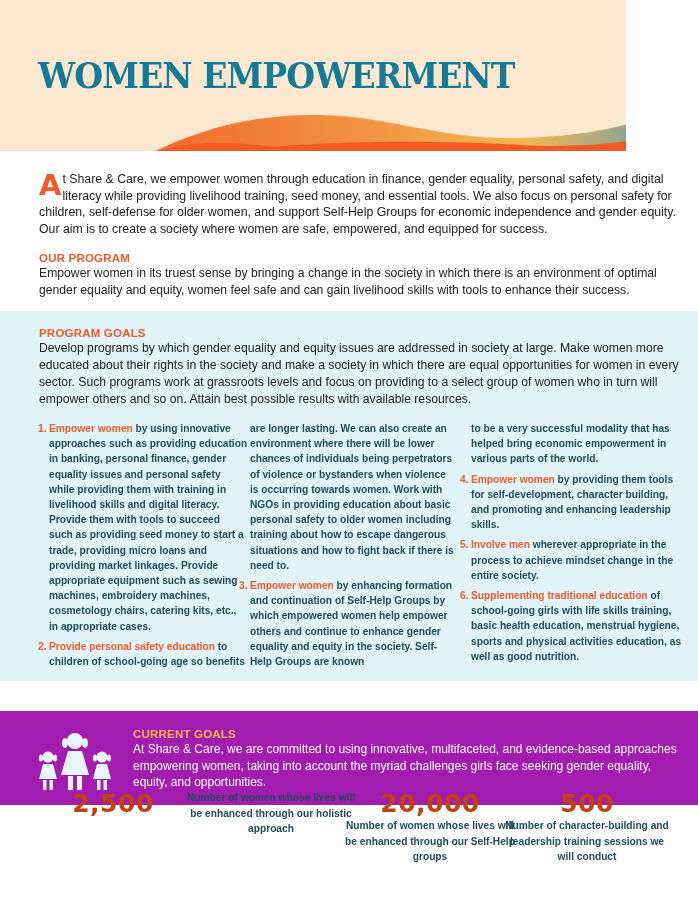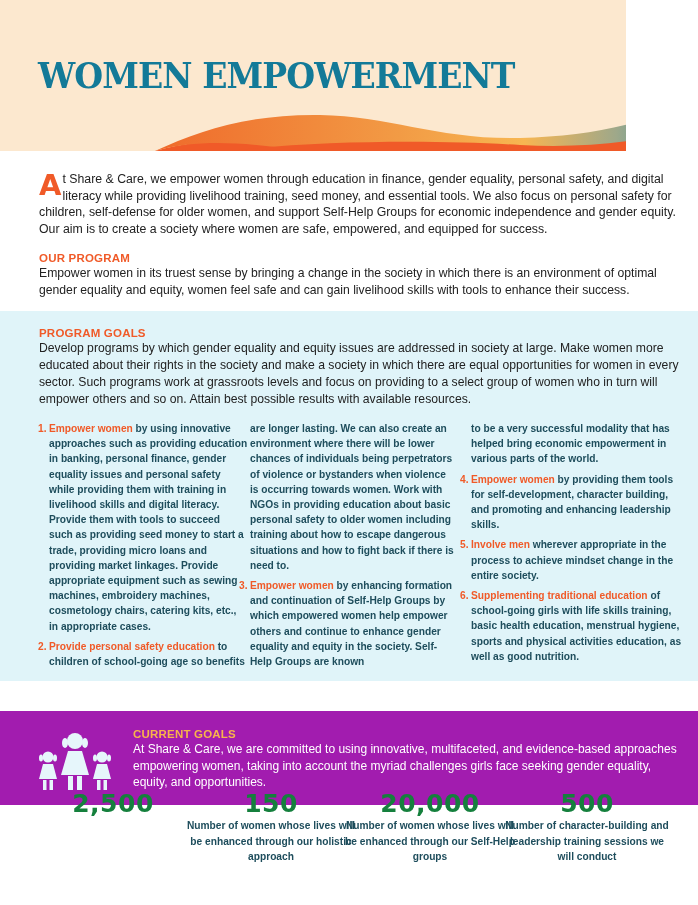--- a/index.html
+++ b/index.html
@@ -28,21 +28,21 @@
   .col p { margin:0 0 5px 11px; }
 
   .current { position:absolute; left:0; top:681px; width:698px; height:94px; background:#a21caf;margin-top:30px; }
   .current .icon { position:absolute; left:34px; top:20px; }
   .current .txt { position:absolute; left:133px; top:17px; width:555px; }
   .current .sec-head { color:#f8b54a; }
   .current .body-text { color:#ffffff; font-size:12px; line-height:16.5px; }
 
   .stats { position:absolute; left:0; top:790px; width:698px; }
   .stat { position:absolute; top:0; width:170px; text-align:center; }
-  .stat .val { font-family:"DejaVu Sans", sans-serif; font-weight:bold; font-size:25px; line-height:28px; color:#15803d; letter-spacing:0.5px; }
+  .stat .val { font-family:"DejaVu Sans", sans-serif; font-weight:bold; font-size:25px; line-height:28px; color:#c2410c; letter-spacing:0.5px; }
   .stat .lbl { font-size:10.2px; line-height:15.5px; color:#1e4d5c; font-weight:bold; }
 </style>
 </head>
 <body>
 
 <div class="header">
   <svg class="wave" width="698" height="151" viewBox="0 0 698 151">
     <defs>
       <linearGradient id="wg" x1="0" y1="0" x2="1" y2="0">
         <stop offset="0" stop-color="#ef6a2b"></stop>
@@ -135,21 +135,20 @@
     <div class="sec-head">CURRENT GOALS</div>
     <p class="body-text">At Share &amp; Care, we are committed to using innovative, multifaceted, and evidence-based approaches empowering women, taking into account the myriad challenges girls face seeking gender equality, equity, and opportunities.</p>
   </div>
 </div>
 
 <div class="stats">
   <div class="stat" style="left:28px">
     <div class="val">2,500</div>
   </div>
   <div class="stat" style="left:186px">
-    <div class="val">150</div>
     <div class="lbl">Number of women whose lives will be enhanced through our holistic approach</div>
   </div>
   <div class="stat" style="left:345px">
     <div class="val">20,000</div>
     <div class="lbl">Number of women whose lives will be enhanced through our Self-Help groups</div>
   </div>
   <div class="stat" style="left:502px">
     <div class="val">500</div>
     <div class="lbl">Number of character-building and leadership training sessions we will conduct</div>
   </div>

